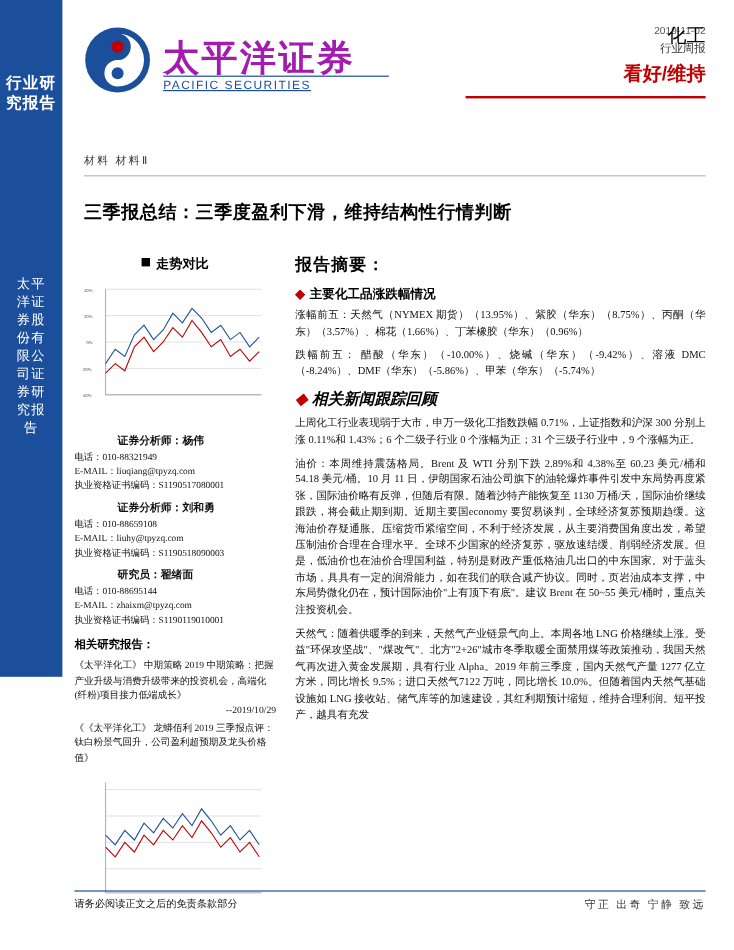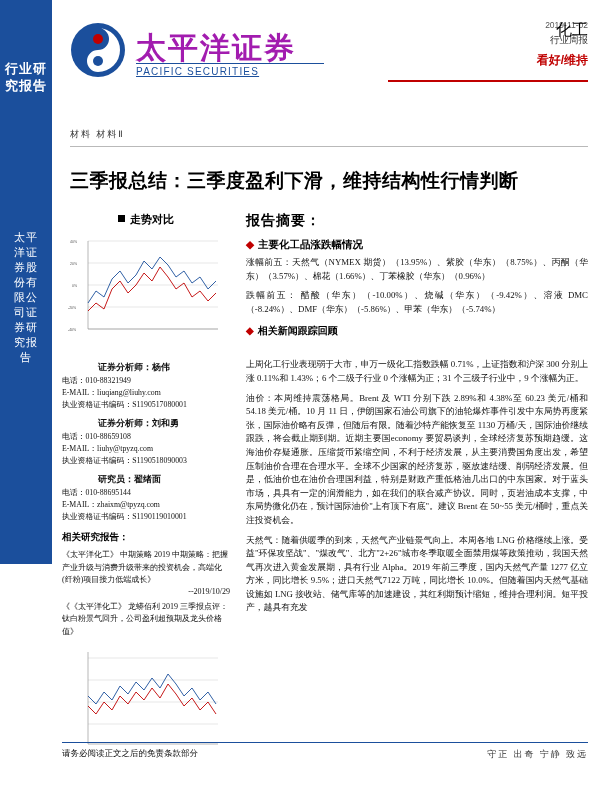--- a/index.html
+++ b/index.html
@@ -14,28 +14,28 @@
   
   .logo-wrap{position:absolute;left:70px;top:22px;width:300px;height:62px;}
   .logo-mark{position:absolute;left:0;top:0;width:56px;height:56px;}
   .logo-cn{position:absolute;left:66px;top:6px;font-family:Liberation Mono, monospace;font-size:30px;font-weight:bold;color:#a21caf;letter-spacing:2px;}
   .logo-en{position:absolute;left:66px;top:44px;font-family:"Liberation Sans",sans-serif;font-size:10px;color:#1b4f9c;letter-spacing:1.2px;text-decoration:underline;}
   .logo-rule{position:absolute;left:66px;top:41px;width:188px;height:1px;background:#1b4f9c;}
 
   .hdr-right{position:absolute;right:24px;top:20px;width:200px;text-align:right;font-family:"Liberation Sans",sans-serif;}
   .hdr-right .date{font-size:8.5px;color:#555;margin-bottom:4px;}
   .hdr-right .rpt{font-size:9.5px;color:#333;margin-bottom:5px;}
-  .hdr-right .rating{font-size:12px;color:#c00000;font-weight:bold;margin-bottom:6px;}
+  .hdr-right .rating{font-size:16px;color:#c00000;font-weight:bold;margin-bottom:6px;}
   .hdr-red-rule{position:absolute;right:24px;top:80px;width:200px;height:2px;background:#c00000;}
 
   .tiny-industry{position:absolute;left:70px;top:128px;font-size:9px;color:#333;letter-spacing:2px;}
   .hdr-line{position:absolute;left:70px;top:146px;width:518px;height:1px;background:#b9b9b9;}
 
   
-  .doc-title{position:absolute;left:70px;top:168px;width:500px;font-size:19px;font-weight:bold;color:#000;letter-spacing:0.5px;}
+  .doc-title{position:absolute;left:70px;top:168px;width:500px;font-size:15px;font-weight:bold;color:#000;letter-spacing:0.5px;}
 
   
   .left-col{position:absolute;left:62px;top:212px;width:168px;}
   .chart-head{font-size:11px;font-weight:bold;color:#000;text-align:center;margin-bottom:4px;}
   .chart-head .sq{display:inline-block;width:7px;height:7px;background:#000;margin-right:5px;vertical-align:1px;}
   .chart-box{position:relative;width:160px;height:120px;margin:0 auto;background:#fff;border:0;}
   .chart-box svg{display:block;}
 
   .analyst{margin-top:10px;font-size:7.8px;line-height:12px;color:#111;font-family:"Liberation Serif",serif;}
   .analyst .hd{font-size:9px;font-weight:bold;margin-top:6px;margin-bottom:2px;margin-left:36px;}
@@ -44,21 +44,21 @@
   .rel-hd{font-size:9.5px;font-weight:bold;margin-top:8px;}
   .rel-item{font-size:8px;line-height:12.5px;margin-top:5px;color:#111;}
   .rel-date{font-size:8px;text-align:right;color:#111;}
 
   
   .right-col{position:absolute;left:246px;top:212px;width:342px;}
   .sum-title{font-size:14px;font-weight:bold;letter-spacing:1px;margin-bottom:8px;}
   .bullet{font-size:10.5px;font-weight:bold;margin:6px 0 4px 0;}
   .bullet .dia{color:#c00000;margin-right:4px;}
   .para{font-size:8.8px;line-height:13.6px;text-align:justify;color:#111;margin-bottom:6px;}
-  .sec-hd{font-size:10px;font-weight:bold;margin:8px 0 20px 0;}
+  .sec-hd{font-size:13px;font-weight:bold;margin:8px 0 4px 0;font-style:italic;}
   .sec-hd .dia{color:#c00000;margin-right:4px;}
 
   
   .footer-line{position:absolute;left:62px;top:742px;width:526px;height:1px;background:#1b4f9c;}
   .footer-txt{position:absolute;left:62px;top:748px;font-size:8.5px;color:#111;}
   .footer-right{position:absolute;right:24px;top:748px;font-size:9px;color:#333;letter-spacing:2px;}
 </style>
 </head>
 <body>
 
@@ -121,21 +121,21 @@
             <text x="6" y="56">0%</text>
           <text x="2" y="78">-20%</text>
             <text x="2" y="100">-40%</text>
         </g>
       </svg>
     </div>
 
     <div class="analyst">
       <div class="hd">证券分析师：杨伟</div>
       <div class="row">电话：010-88321949</div>
-      <div class="row">E-MAIL：liuqiang@liuhy.com</div>
+      <div class="row">E-MAIL：liuqiang@tpyzq.com</div>
       <div class="row">执业资格证书编码：S1190517080001</div>
 
       <div class="hd">证券分析师：刘和勇</div>
       <div class="row">电话：010-88659108</div>
       <div class="row">E-MAIL：liuhy@tpyzq.com</div>
       <div class="row">执业资格证书编码：S1190518090003</div>
 
       <div class="hd">研究员：翟绪面</div>
       <div class="row">电话：010-88695144</div>
       <div class="row">E-MAIL：zhaixm@tpyzq.com</div>

